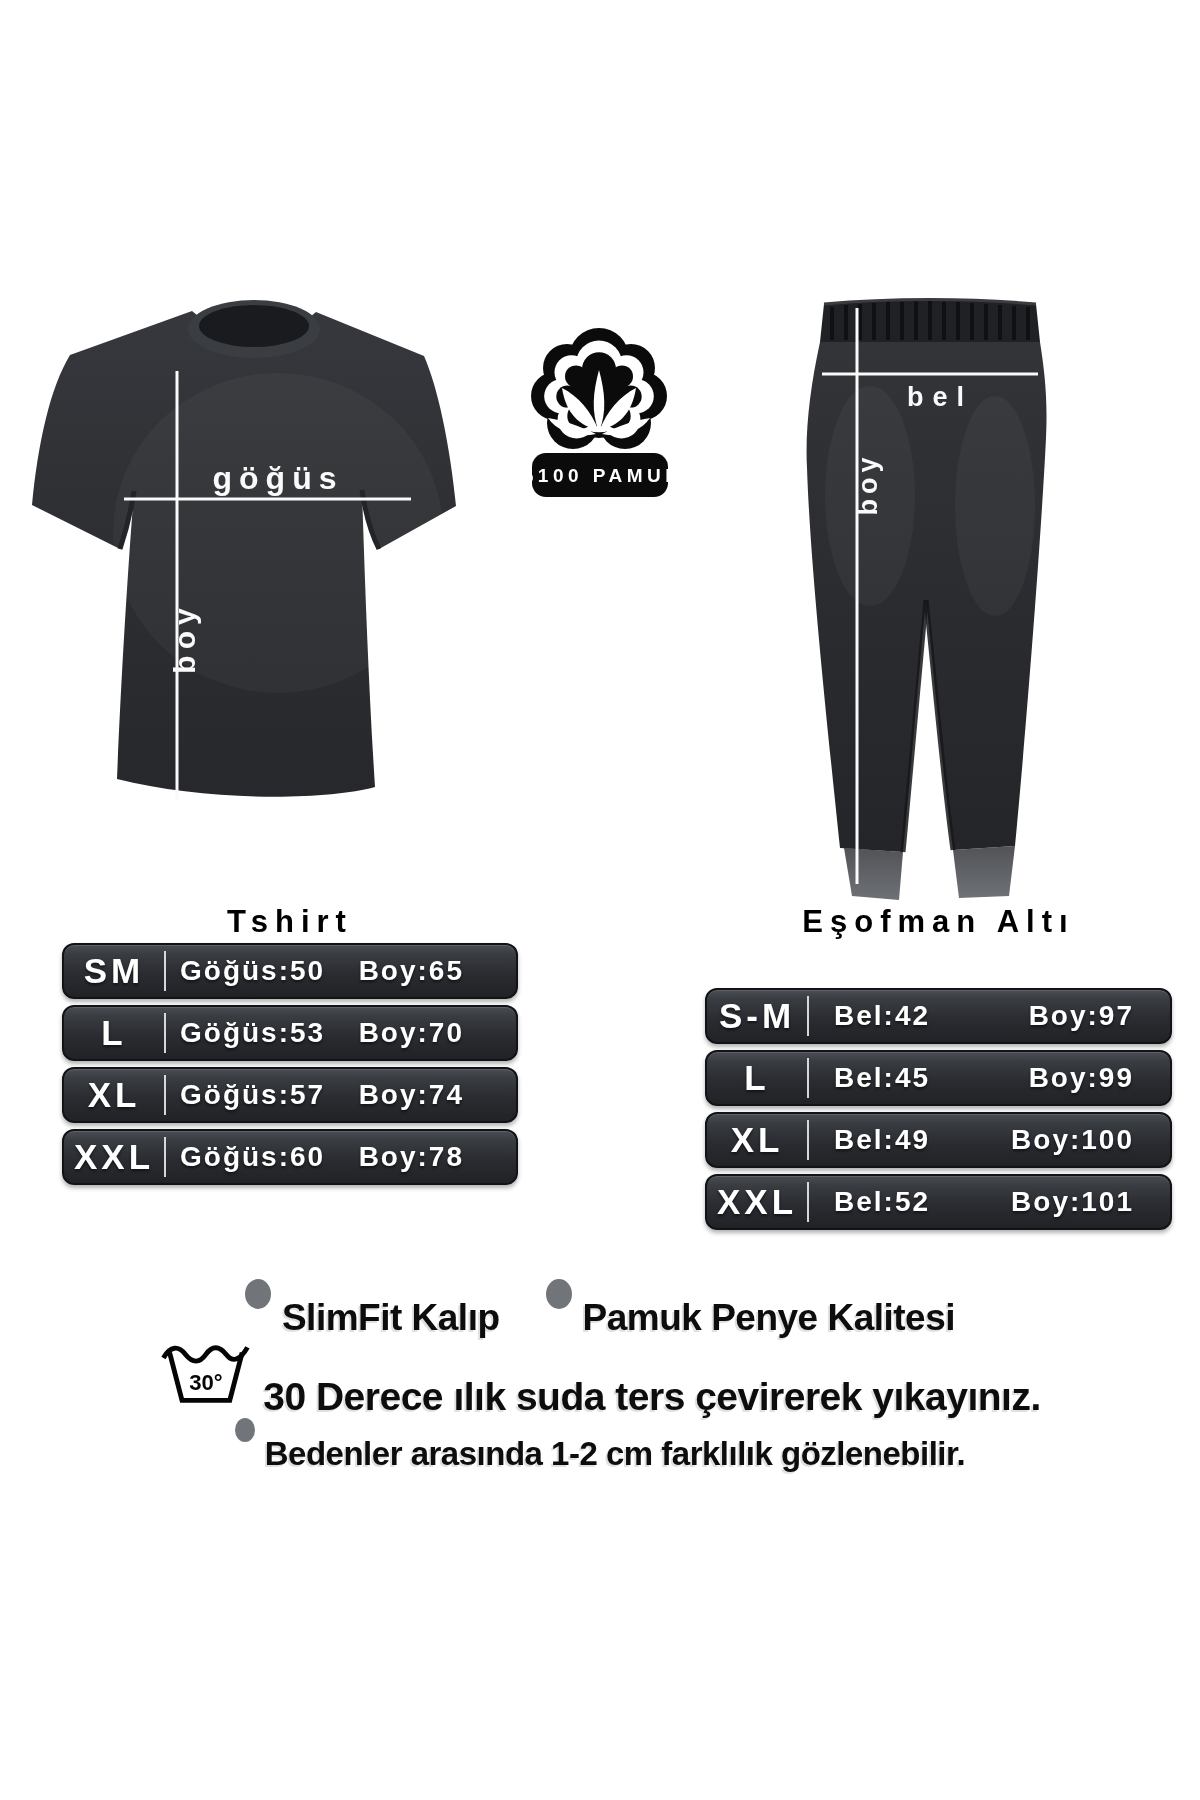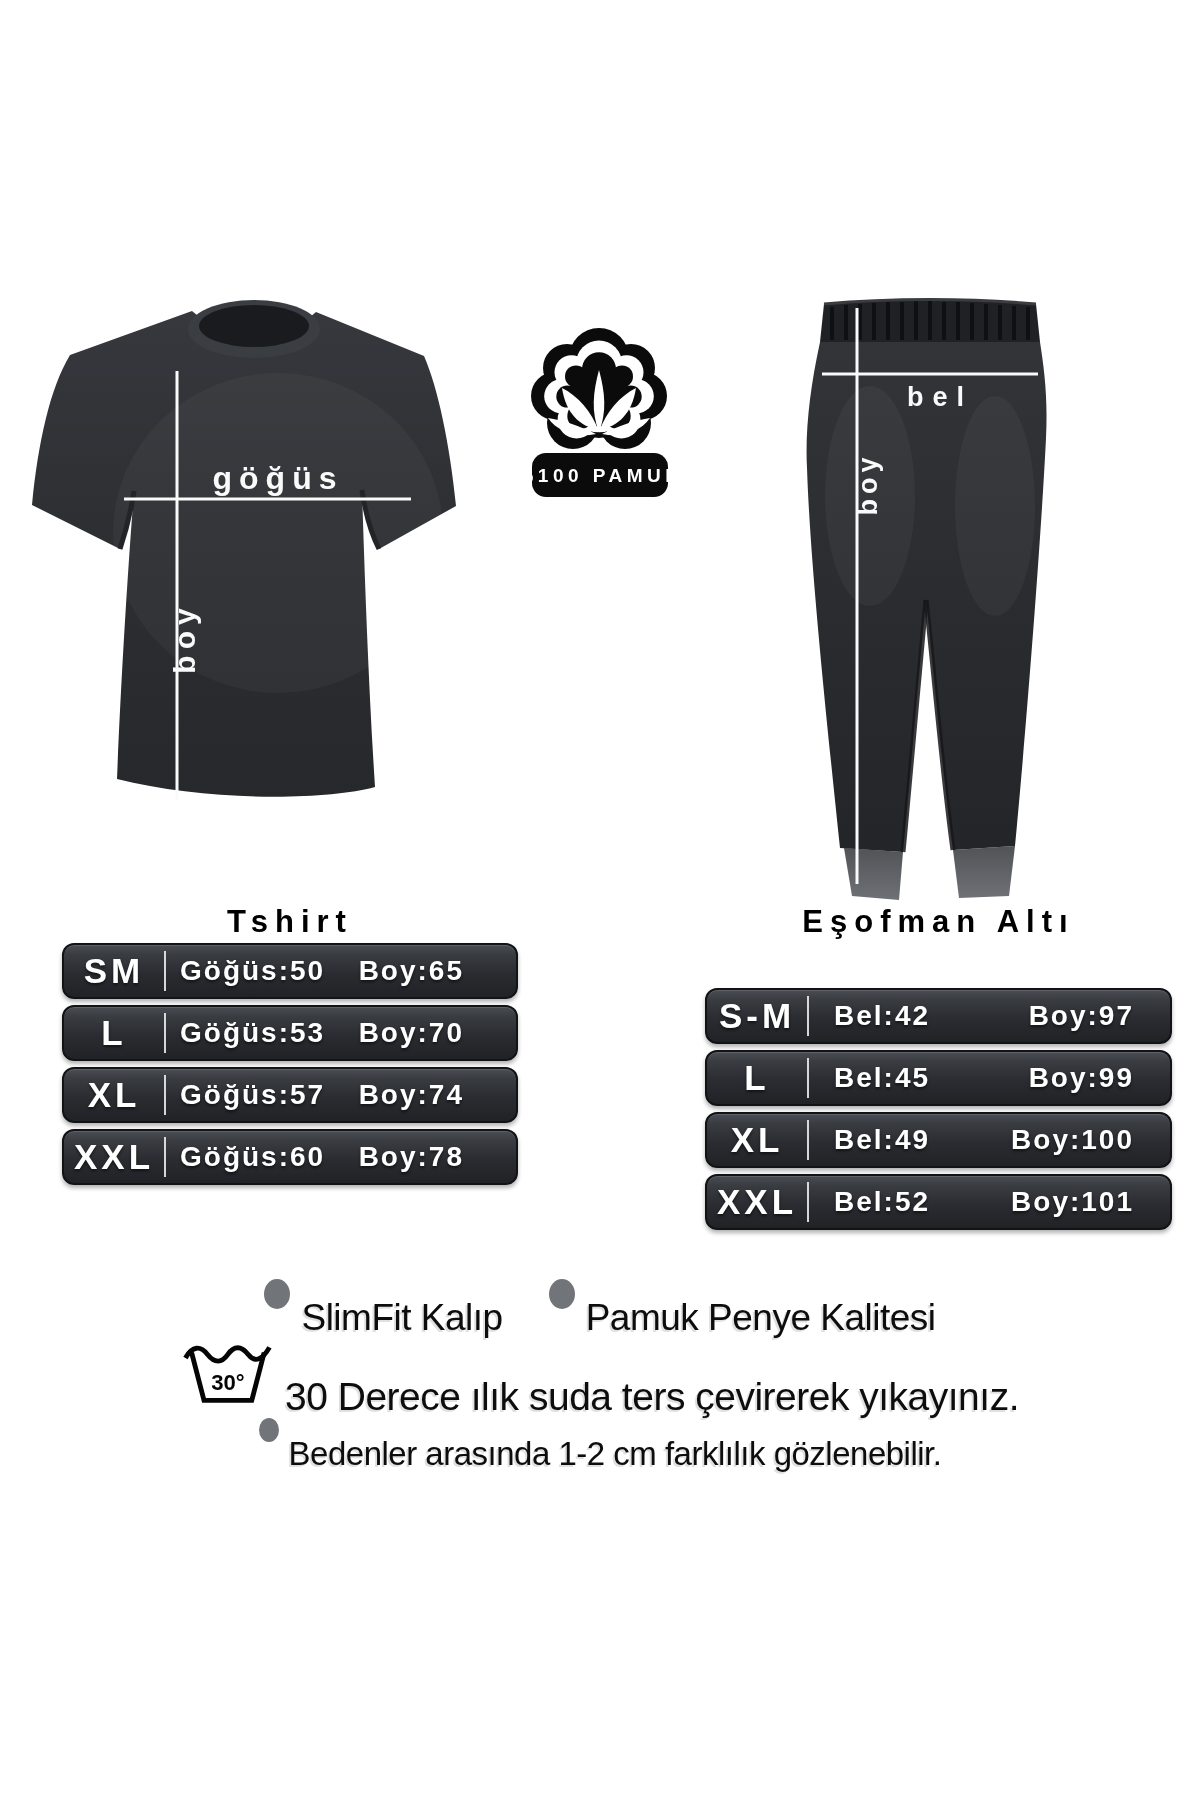--- a/index.html
+++ b/index.html
@@ -50,21 +50,21 @@
   #table-left .vals{padding:0 52px 0 14px;}
   #table-right .vals{padding:0 36px 0 25px;}
 
   
   .info-row{left:0;width:1200px;display:flex;justify-content:center;align-items:center;}
   #features-row{top:1272px;height:44px;gap:46px;}
   .feature{display:flex;align-items:center;gap:11px;}
   .bullet{width:26px;height:30px;border-radius:50%;background:#717478;flex:0 0 26px;}
   .bullet.small{width:20px;height:24px;flex:0 0 20px;}
   .info-text{
-    color:#0d0d0d;font-weight:400;letter-spacing:-0.5px;
+    color:#0d0d0d;font-weight:700;letter-spacing:-0.5px;
     text-shadow:-2px 2px 0 rgba(0,0,0,0.12);white-space:nowrap;margin-top:48px;
   }
   .feature .info-text{font-size:37px;}
   #care-row{top:1334px;height:78px;gap:12px;}
   #care-row .info-text{font-size:39px;}
   #note-row{top:1410px;height:40px;gap:10px;}
   #note-row .info-text{font-size:33px;}
 </style>
 </head>
 <body>

